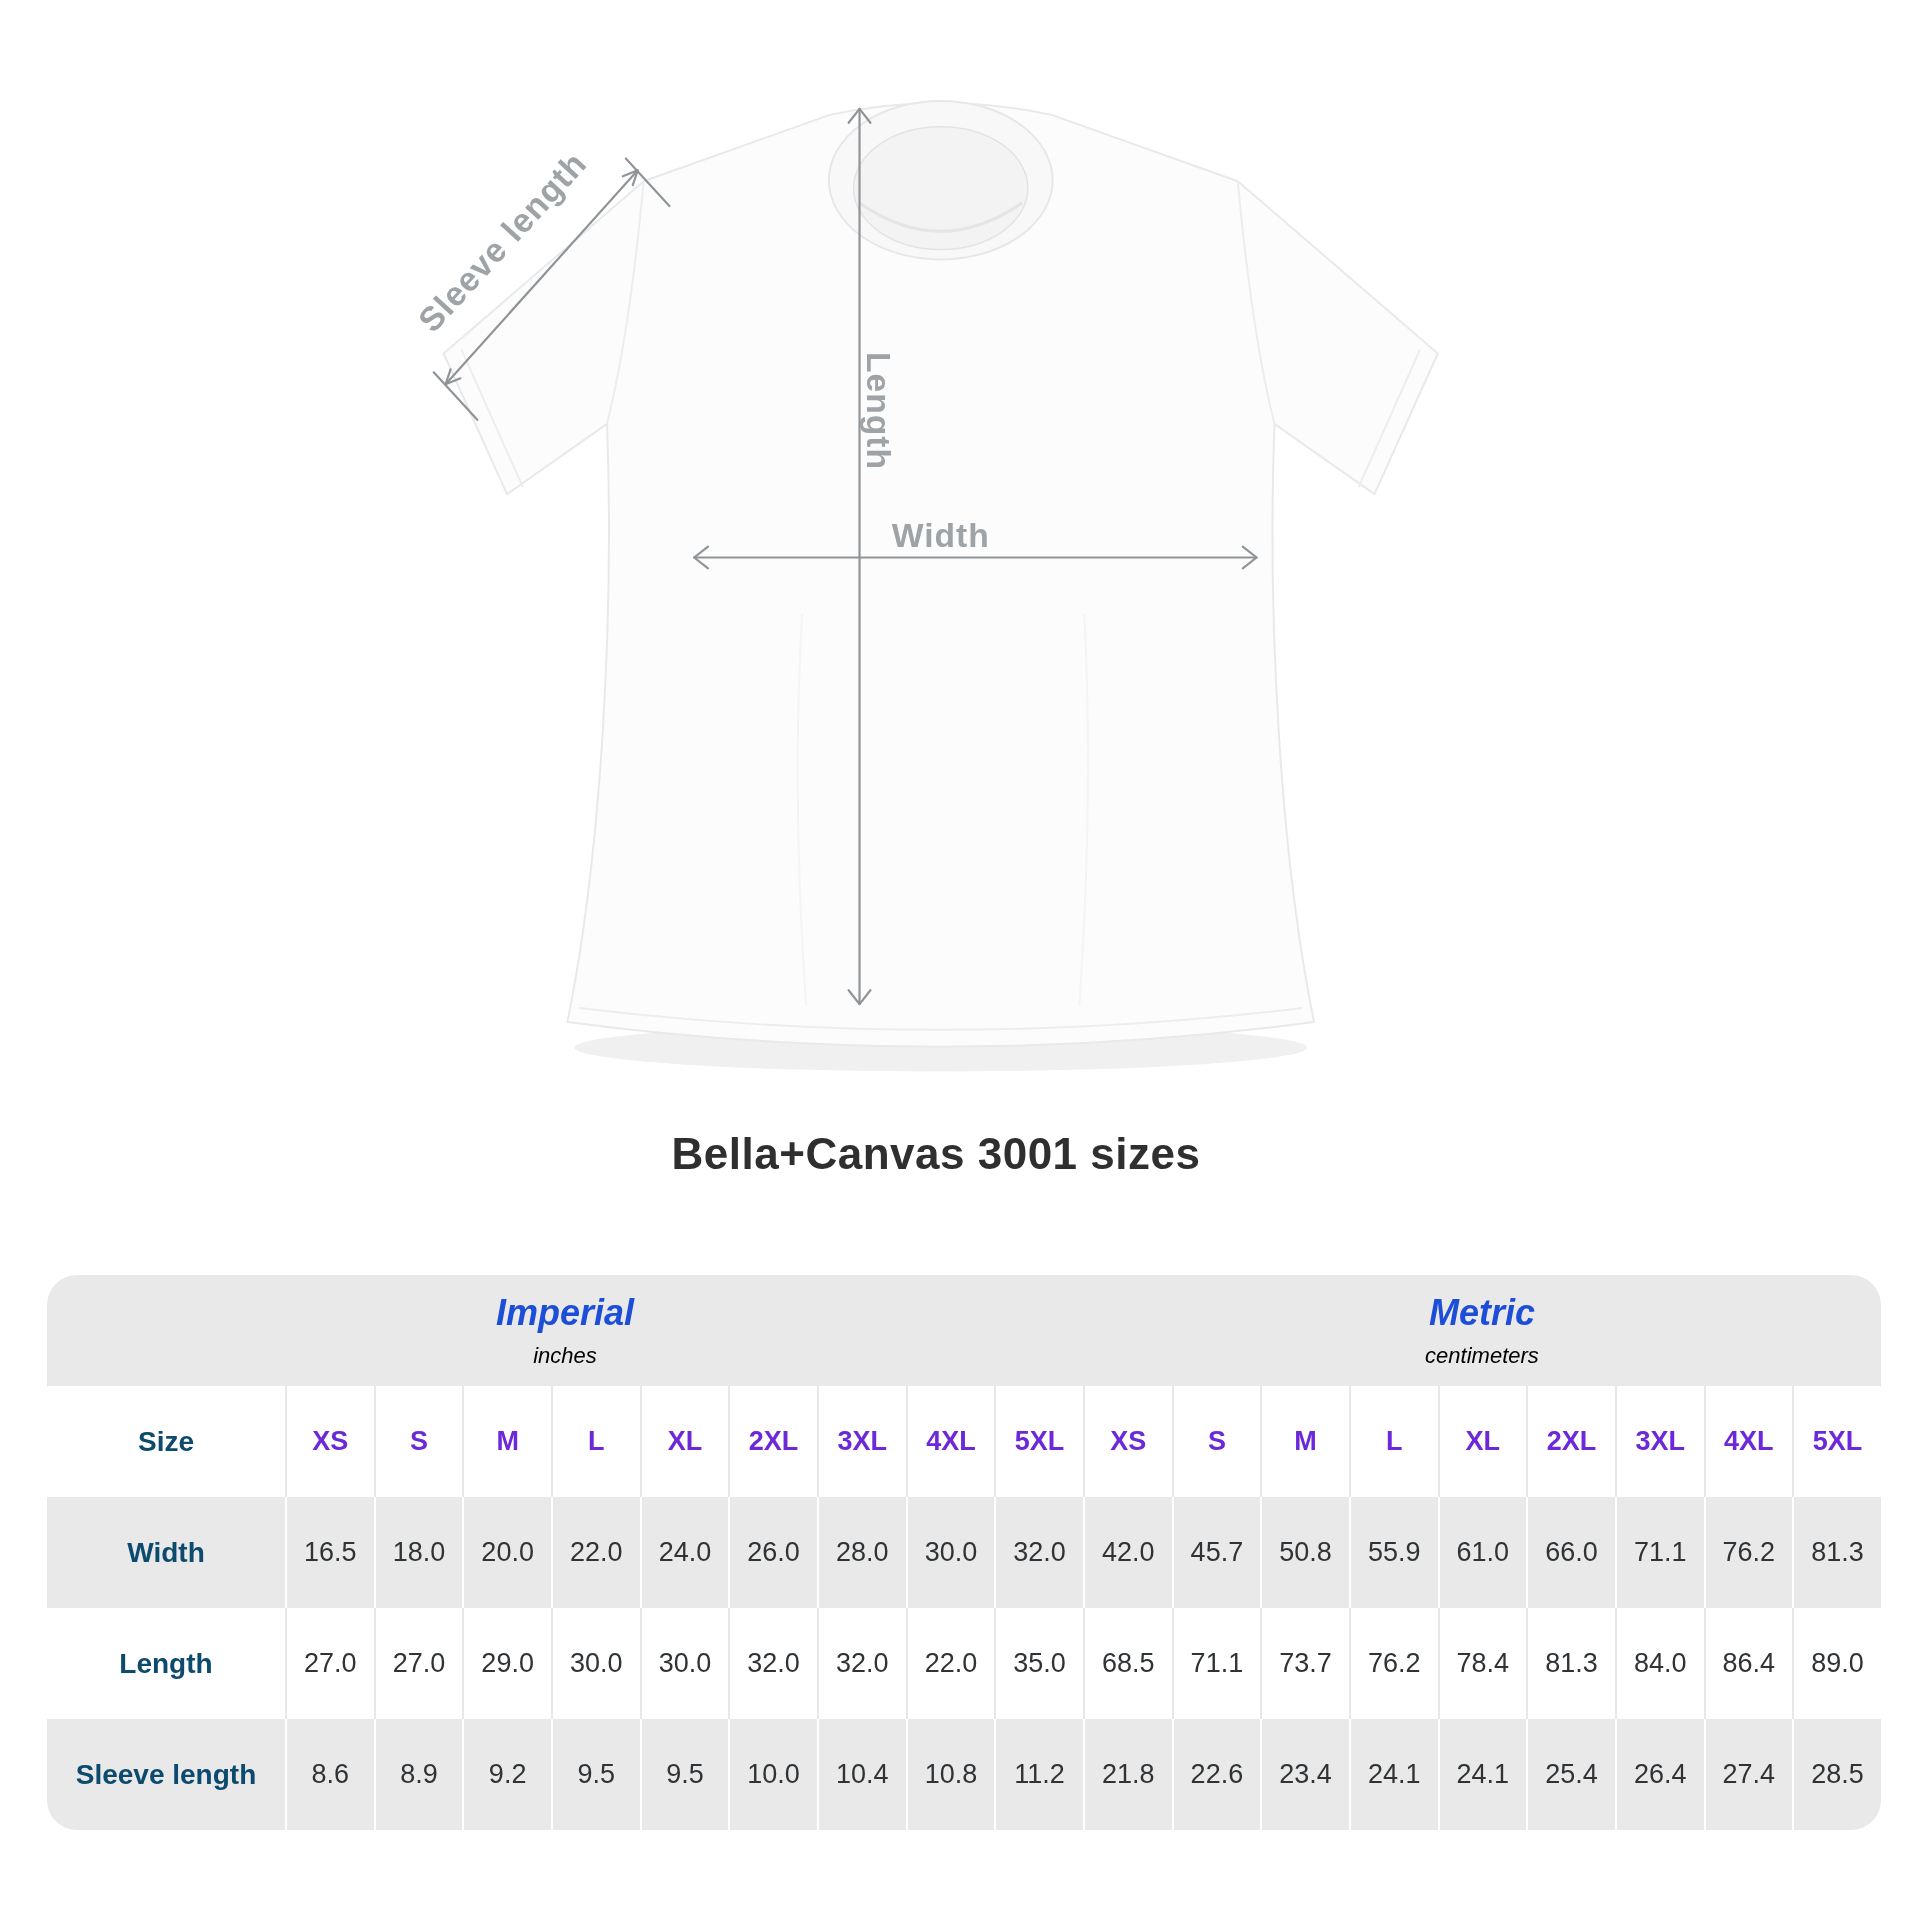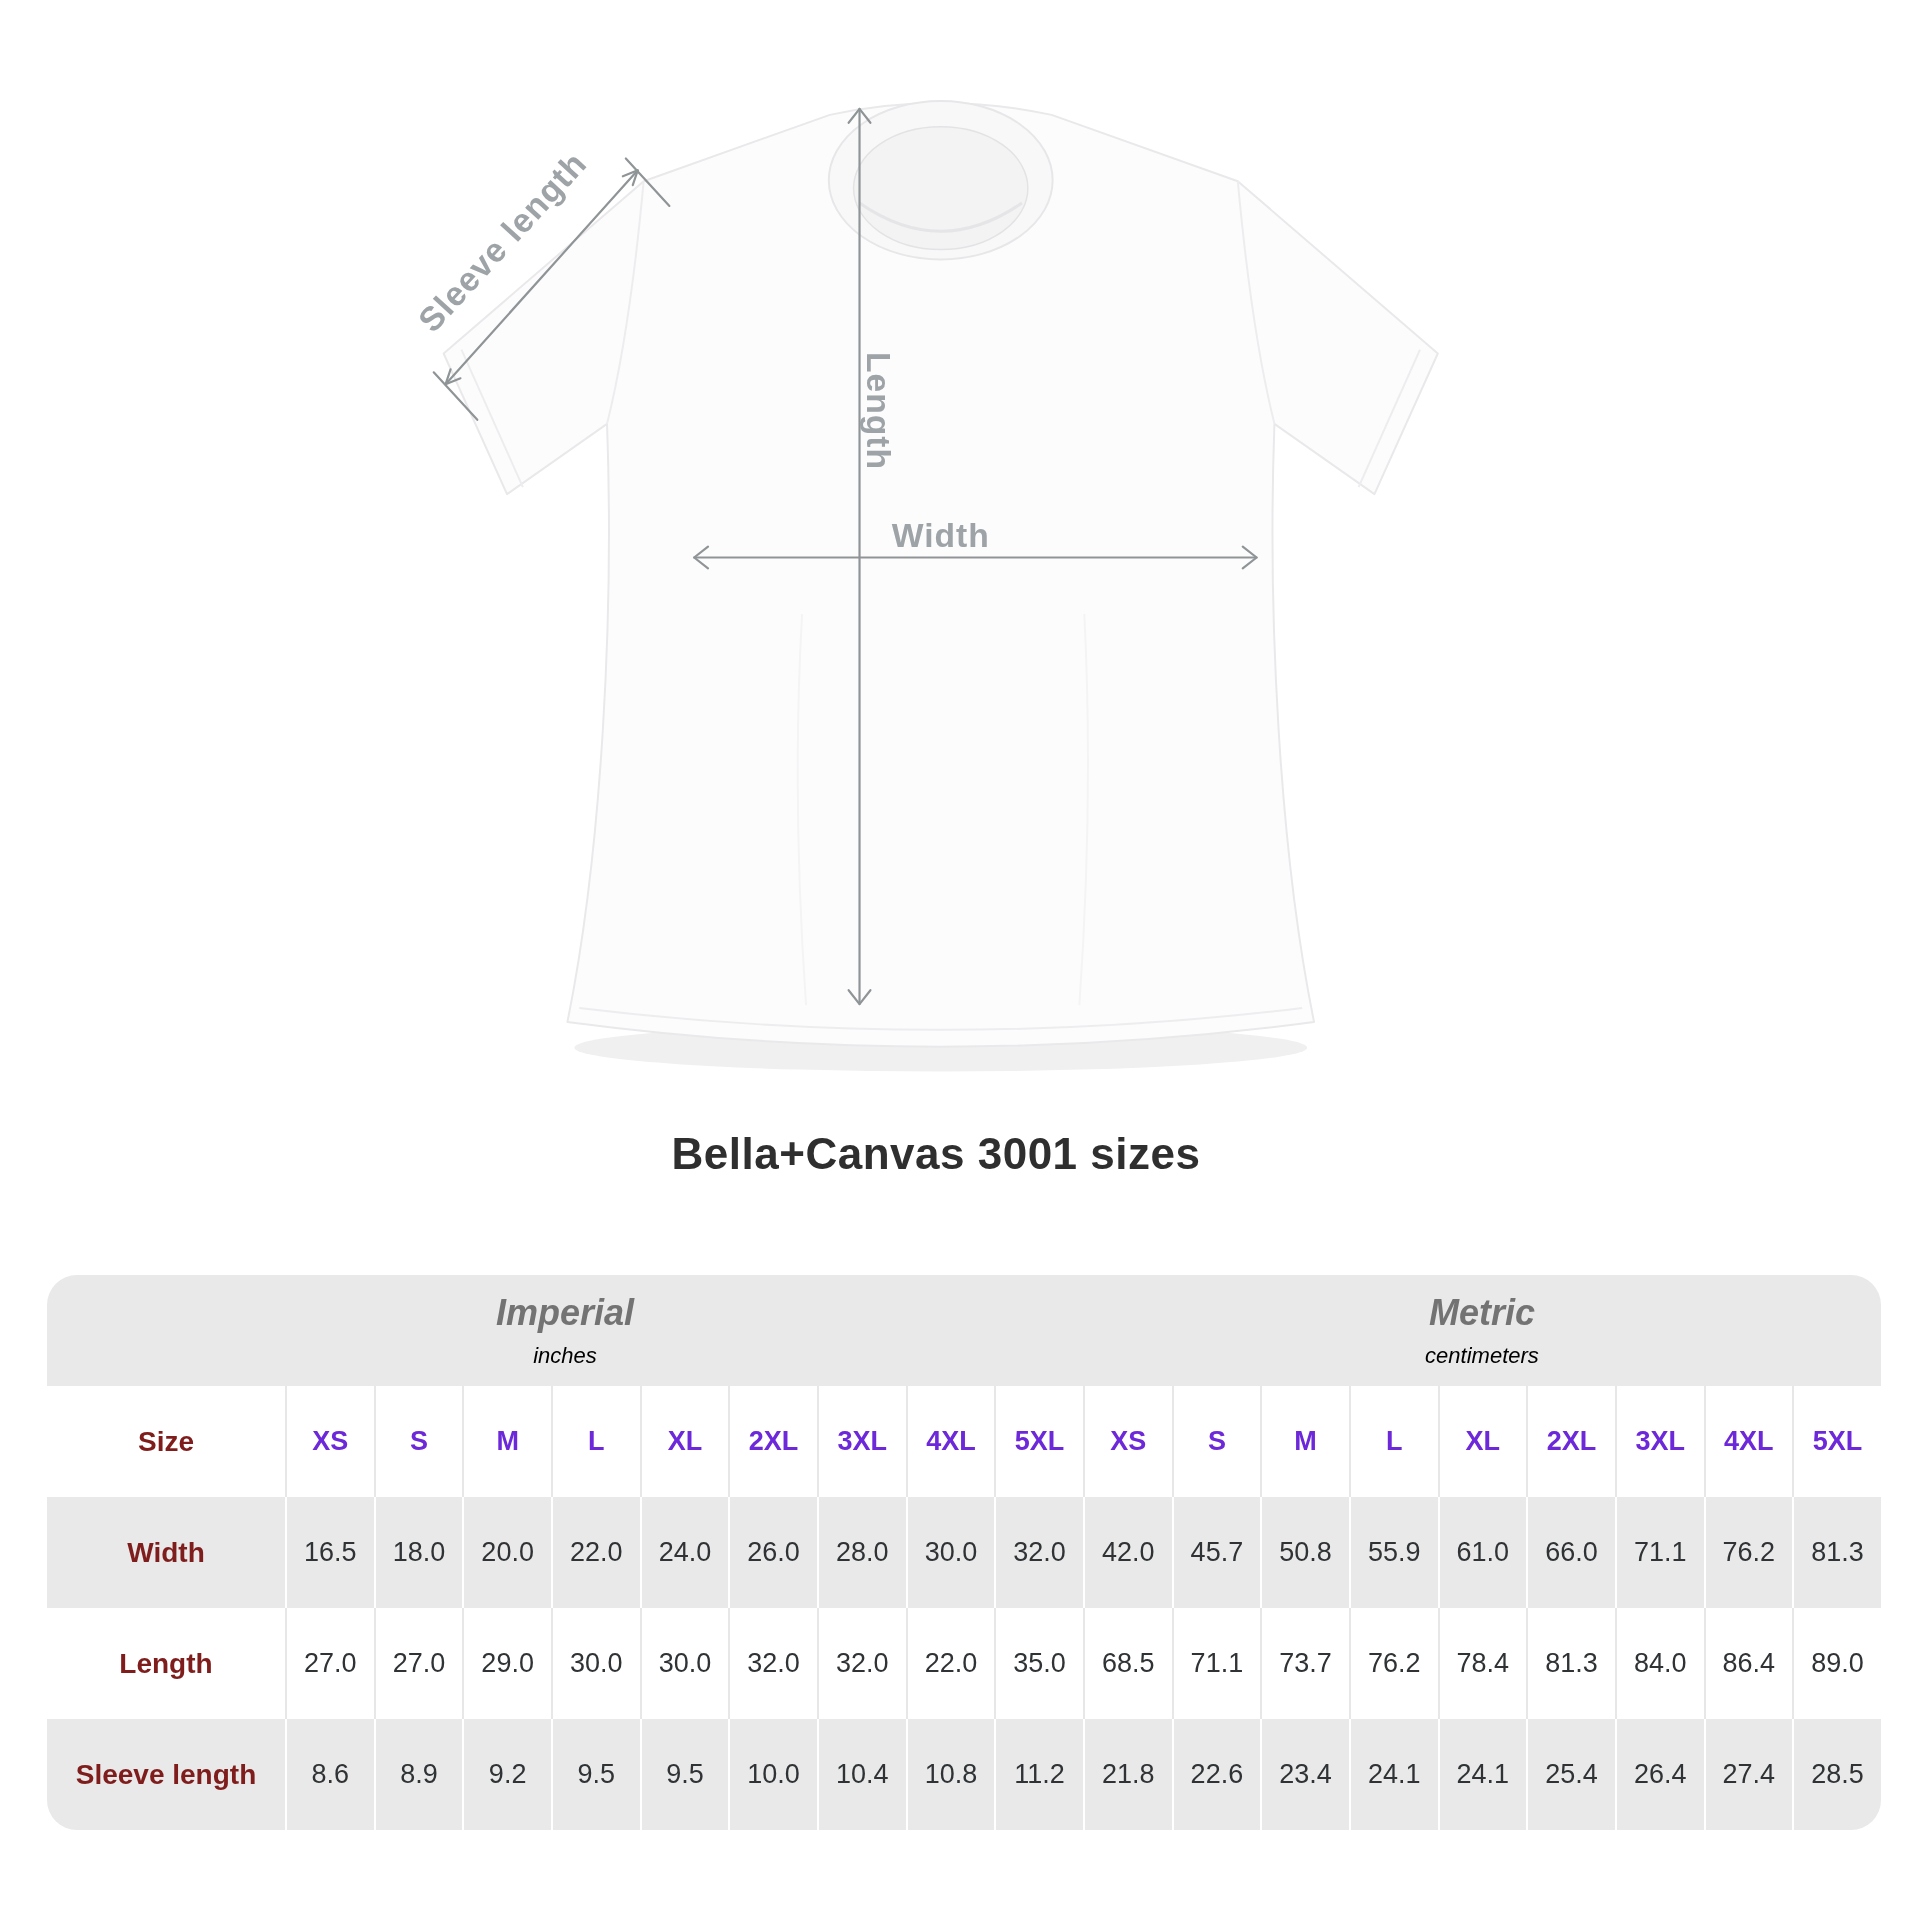--- a/index.html
+++ b/index.html
@@ -16,25 +16,25 @@
          font-size:44px;font-weight:bold;color:#2f2f2f;letter-spacing:0.5px;}
   .subtitle{position:absolute;top:1190px;left:0;width:1927px;text-align:center;
             font-size:26px;font-style:italic;color:#4e4e4e;}
 
   
   .table-wrap{position:absolute;left:47px;top:1275px;}
   table.size-table{border-collapse:separate;border-spacing:0;table-layout:fixed;width:1834px;}
   .band-cell{background:#e9e9e9;height:143px;text-align:center;vertical-align:middle;}
   .band-left{border-top-left-radius:30px;}
   .band-right{border-top-right-radius:30px;}
-  .band-title{font-size:36px;font-weight:bold;font-style:italic;color:#737373;line-height:1;}
+  .band-title{font-size:36px;font-weight:bold;font-style:italic;color:#1d4ed8;line-height:1;}
   .band-unit{font-size:22px;font-style:italic;color:#000000;margin-top:14px;line-height:1;}
 
   .size-table th,.size-table td{height:111px;text-align:center;vertical-align:middle;padding:0;}
-  .label-cell{font-weight:bold;font-size:28px;color:#7f1d1d;}
+  .label-cell{font-weight:bold;font-size:28px;color:#0c4a6e;}
   .size-cell{font-weight:bold;font-size:27px;color:#6d28d9;}
   .value-cell{font-size:27px;font-weight:normal;color:#2f3335;}
 
   .row-white > th,.row-white > td{background:#ffffff;}
   .row-white > *:not(:first-child){border-left:2px solid #e7e7e7;}
   .row-gray > th,.row-gray > td{background:#e9e9e9;}
   .row-gray > *:not(:first-child){border-left:2px solid #ffffff;}
 
   .size-table tr:last-child > *:first-child{border-bottom-left-radius:30px;}
   .size-table tr:last-child > *:last-child{border-bottom-right-radius:30px;}

